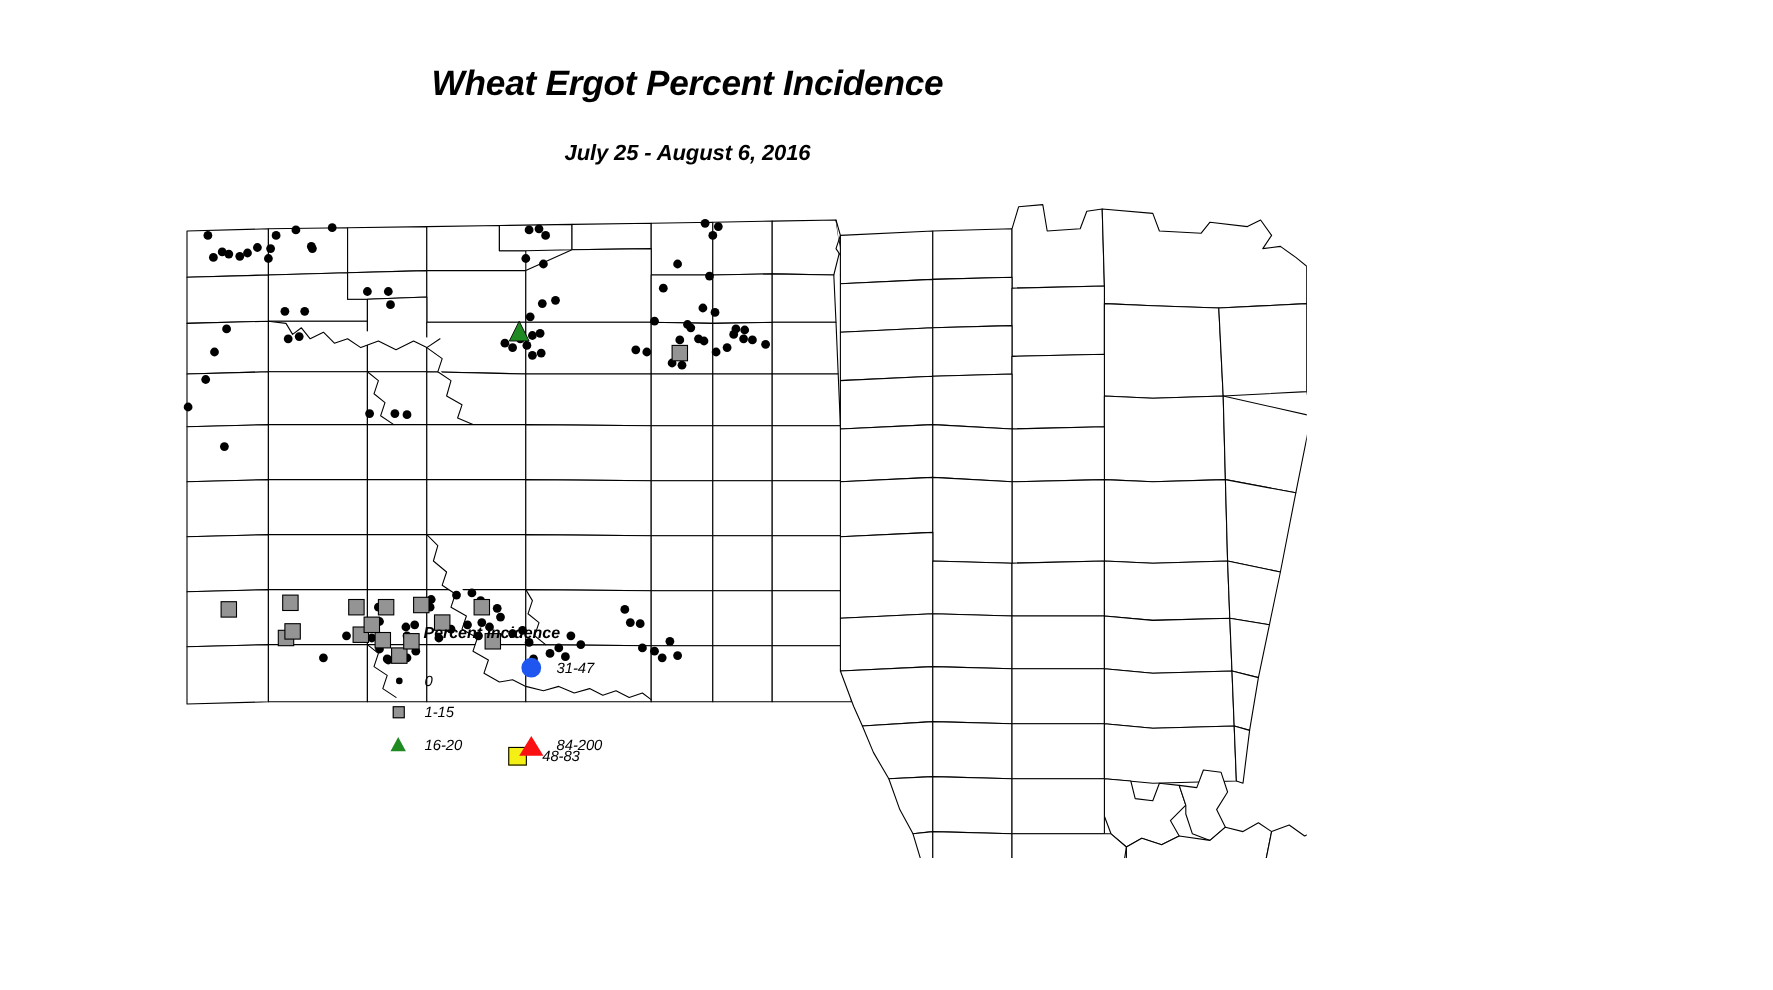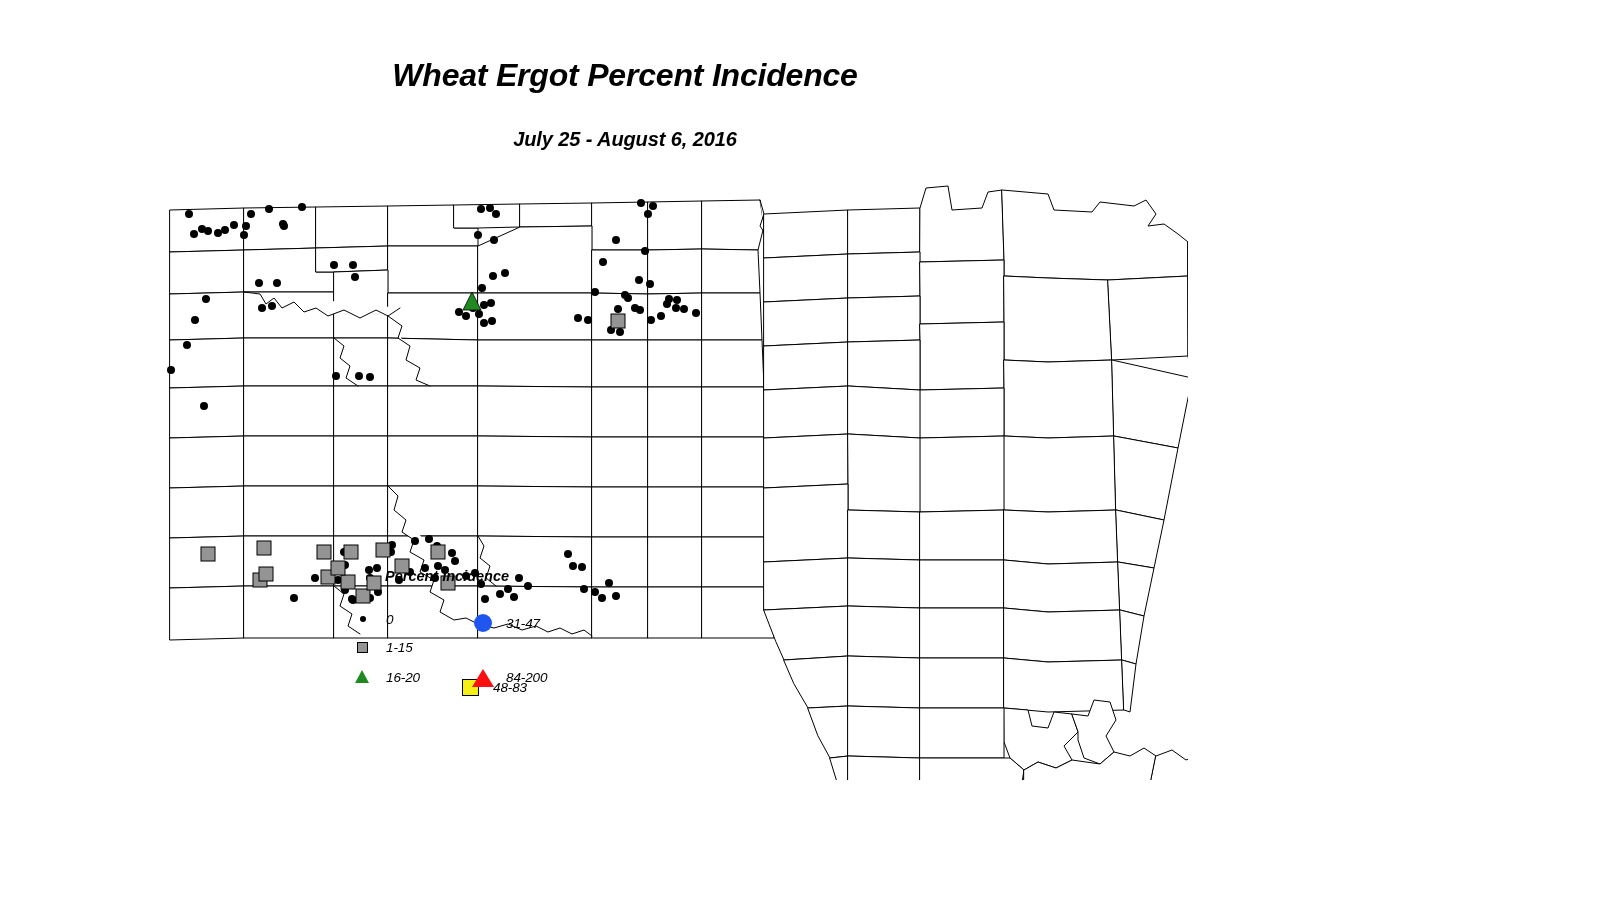--- a/index.html
+++ b/index.html
@@ -518,21 +518,21 @@
       <span class="leg-label">1-15</span>
     </div>
 
     <div class="leg-item" style="left:0px; top:98px;">
       <span class="leg-sym">
           <span class="sym-gtri"></span>
         </span>
       <span class="leg-label">16-20</span>
     </div>
 
-    <div class="leg-item" style="left:120px; top:44px;">
+    <div class="leg-item" style="left:120px; top:28px;">
       <span class="leg-sym">
           <span class="sym-bcirc"></span>
         </span>
       <span class="leg-label">31-47</span>
     </div>
 
     <div class="leg-item" style="left:107px; top:68px;margin-top:40px;">
       <span class="leg-sym">
           <span class="sym-ysq"></span>
         </span>

